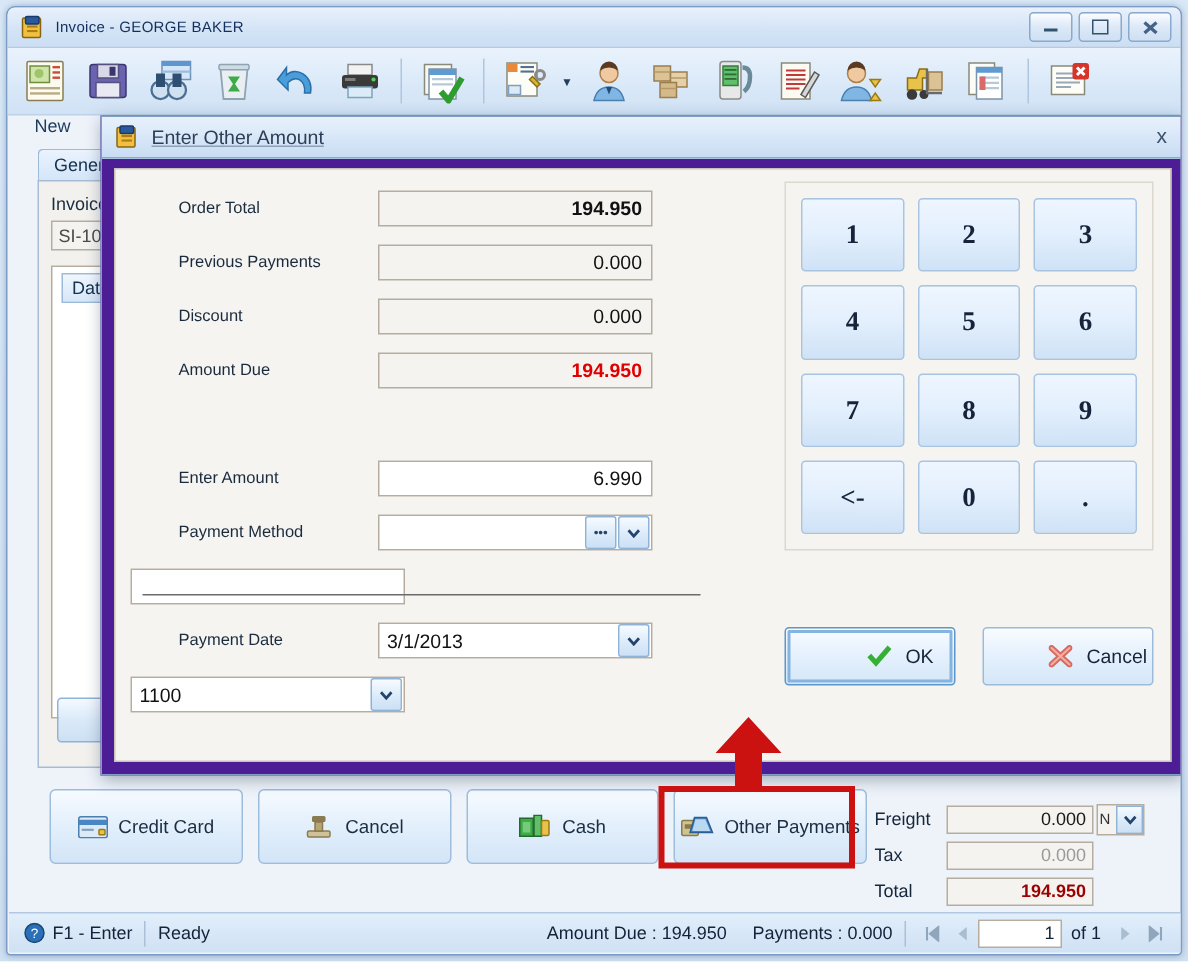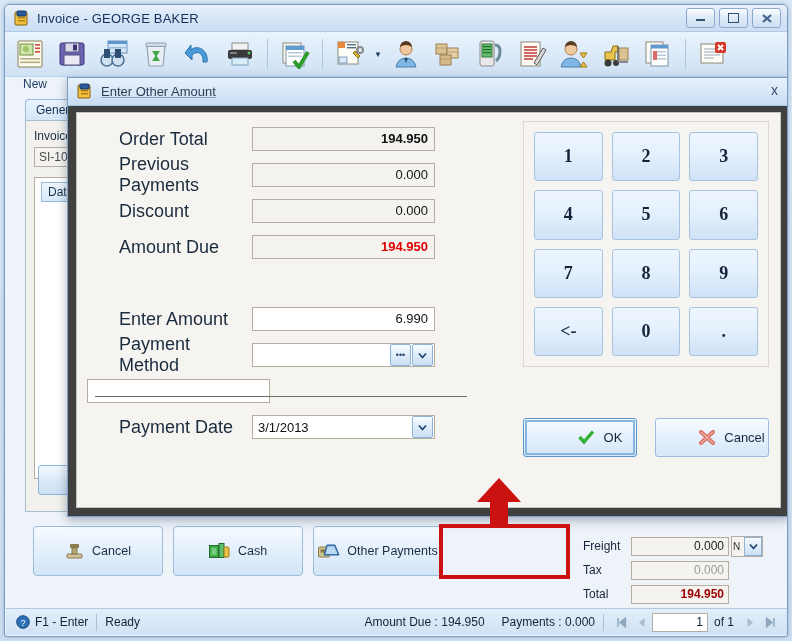--- a/index.html
+++ b/index.html
@@ -29,21 +29,21 @@
   }
   .titlebar {
     position: relative;
     height: 26px;
     background: linear-gradient(#e9f1fb, #d4e4f6 55%, #cbdef4);
     border-bottom: 1px solid #b4c9e2;
     display: flex; align-items: center;
     padding-left: 8px;
   }
   .title-text {
-    font-size: 13px; color: #13305c;
+    font-size: 10px; color: #13305c;
     margin-left: 7px;
     letter-spacing: .2px;
   }
   .winbtns {
     position: absolute; right: 6px; top: 3px;
     display: flex; gap: 4px;
   }
   .winbtn {
     width: 27px; height: 18px;
     border: 1px solid #8aa9cc;
@@ -212,21 +212,21 @@
     width: 56px; height: 19px; box-sizing: border-box;
     border: 1px solid #b6ada0; background: #ffffff;
     text-align: right; padding: 1px 4px; font-size: 12px;
   }
 
   
   .dialog {
     position: absolute;
     left: 62px; top: 72px;
     width: 722px; height: 440px;
-    background: #404040;
+    background: #4c1d95;
     border: 1px solid #7fa0c4;
     box-shadow: 0 3px 10px rgba(20,40,70,.35);
     box-sizing: border-box;
   }
   .dlg-title {
     position: relative;
     height: 27px;
     background: linear-gradient(#e7f1fc, #d5e5f7 60%, #c8dcf2);
     border-bottom: 1px solid #a9c4de;
     display: flex; align-items: center;
@@ -245,21 +245,21 @@
   .dlg-body {
     position: absolute; left: 8px; top: 34px;
     width: 705px; height: 396px;
     background: #f5f4f1;
     border: 1px solid #c9c4bb;
     box-sizing: border-box;
   }
 
   .form-left { position: absolute; left: 10px; top: 8px; width: 400px; }
   .frow { display: flex; align-items: center; height: 36px; }
-  .flabel { width: 165px; font-size: 18px; color: #1a2b3d; padding-left: 32px; box-sizing: border-box; }
+  .flabel { width: 165px; font-size: 11px; color: #1a2b3d; padding-left: 32px; box-sizing: border-box; }
   .ffield {
     width: 183px; height: 24px; box-sizing: border-box;
     border: 1px solid #b6ada0;
     background: #f4f3f0;
     font-size: 13px; text-align: right;
     padding: 3px 6px;
     color: #111;
   }
   .ffield.white { background: #ffffff; }
   .ffield.bold { font-weight: bold; }
@@ -516,20 +516,31 @@
       <div class="bg-input">SI-104</div>
       <div class="bg-grid">
         <div class="bg-grid-head">Date</div>
       </div>
     </div>
     <div class="bg-btn-small"></div>
 
     <div class="paybar">
       <div class="paybtn">
         <span class="ico">
+          <svg width="20" height="15" viewBox="0 0 20 15">
+            <rect x="0.5" y="0.5" width="19" height="14" rx="1.5" fill="#dce9f7" stroke="#4a7fae"></rect>
+            <rect x="0.5" y="2.5" width="19" height="3.5" fill="#4a86c4"></rect>
+            <rect x="2.5" y="8.5" width="8" height="1.4" fill="#7fa0bd"></rect>
+            <rect x="14" y="9" width="4" height="3.5" rx="0.5" fill="#e8c24a" stroke="#9b7a10"></rect>
+          </svg>
+        </span>
+        <span>Credit Card</span>
+      </div>
+      <div class="paybtn">
+        <span class="ico">
           <svg width="20" height="17" viewBox="0 0 20 17">
             <rect x="2" y="11" width="15" height="4" rx="1" fill="#cfc29a" stroke="#8a7a50"></rect>
             <rect x="7" y="5" width="5" height="6" fill="#b6a675" stroke="#8a7a50"></rect>
             <rect x="5" y="1" width="9" height="4" rx="1" fill="#8a7a50"></rect>
           </svg>
         </span>
         <span>Cancel</span>
       </div>
       <div class="paybtn">
         <span class="ico">
@@ -685,20 +696,28 @@
               <span class="val">3/1/2013</span>
               <span class="cbtn">
                 <svg width="9" height="7" viewBox="0 0 9 7">
                     <path d="M1 1.5 L4.5 5.5 L8 1.5" stroke="#24456b" stroke-width="1.8" fill="none"></path>
                   </svg>
               </span>
             </span>
           </div>
 
           <div class="frow">
+            <span class="combo">
+              <span class="val">1100</span>
+              <span class="cbtn">
+                <svg width="9" height="7" viewBox="0 0 9 7">
+                    <path d="M1 1.5 L4.5 5.5 L8 1.5" stroke="#24456b" stroke-width="1.8" fill="none"></path>
+                  </svg>
+              </span>
+            </span>
           </div>
         </div>
 
         <div class="divider"></div>
 
         <div class="keypad">
           <div class="key">1</div>
           <div class="key">2</div>
           <div class="key">3</div>
           <div class="key">4</div>

